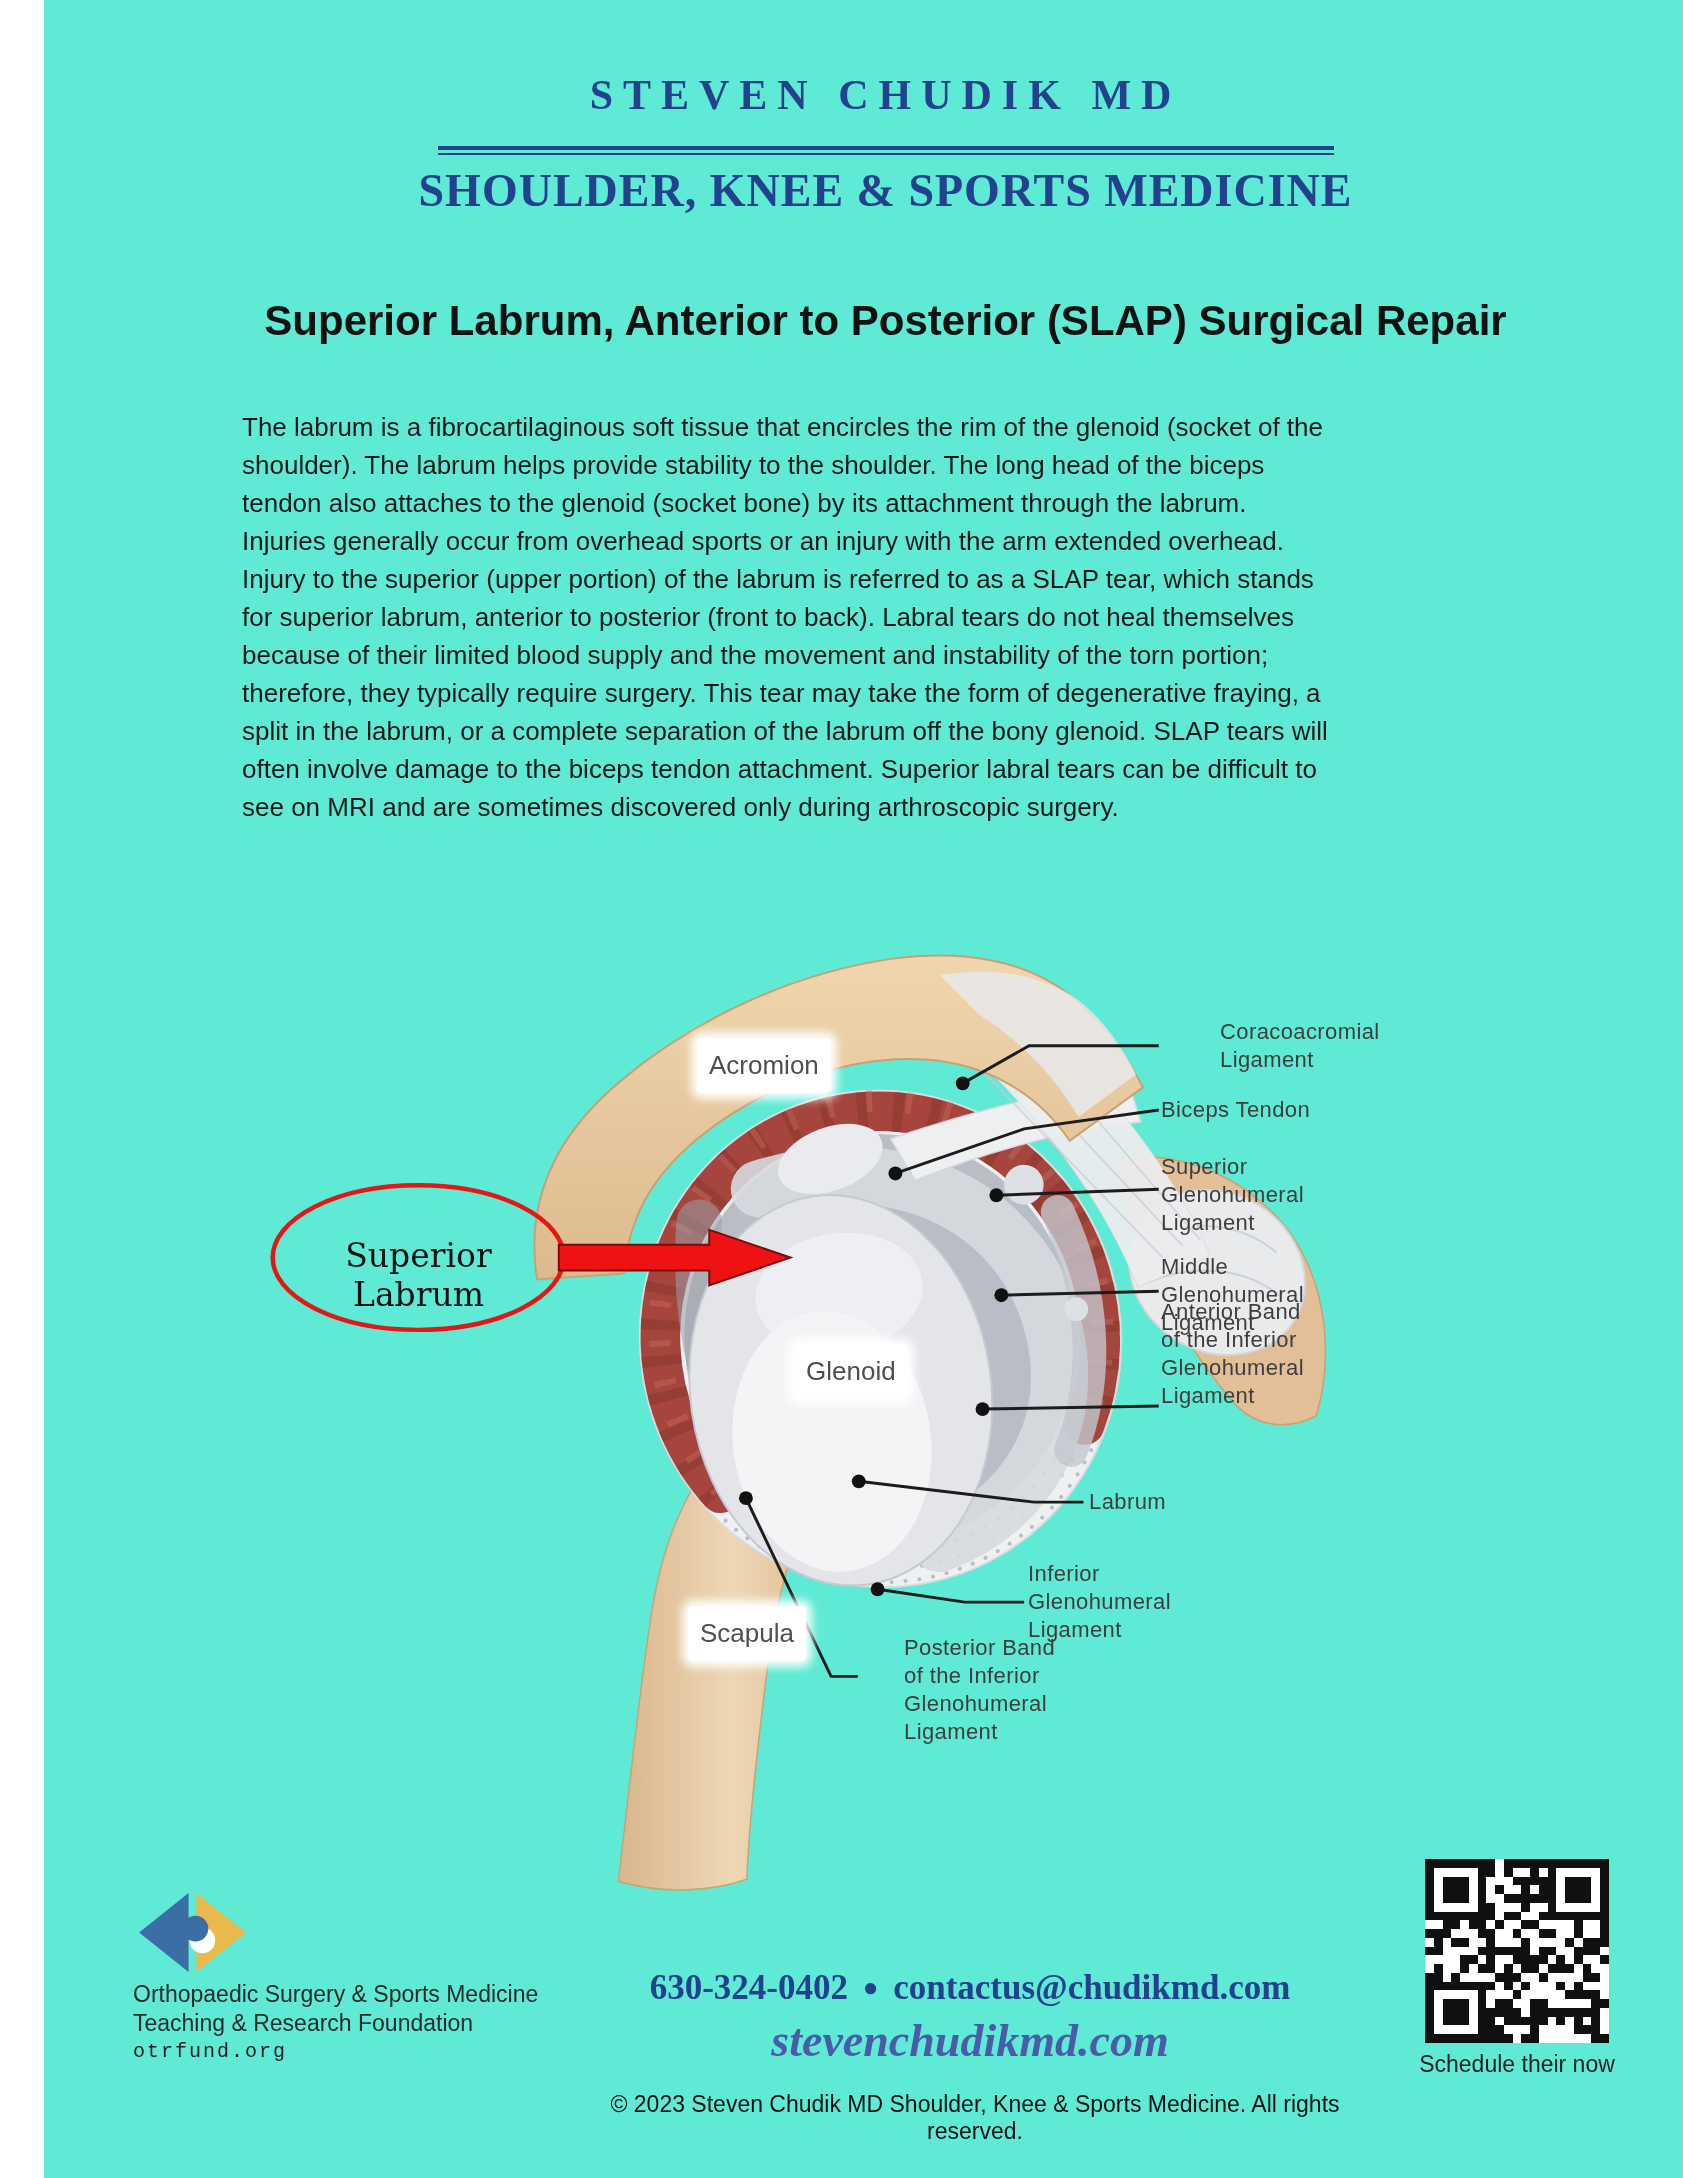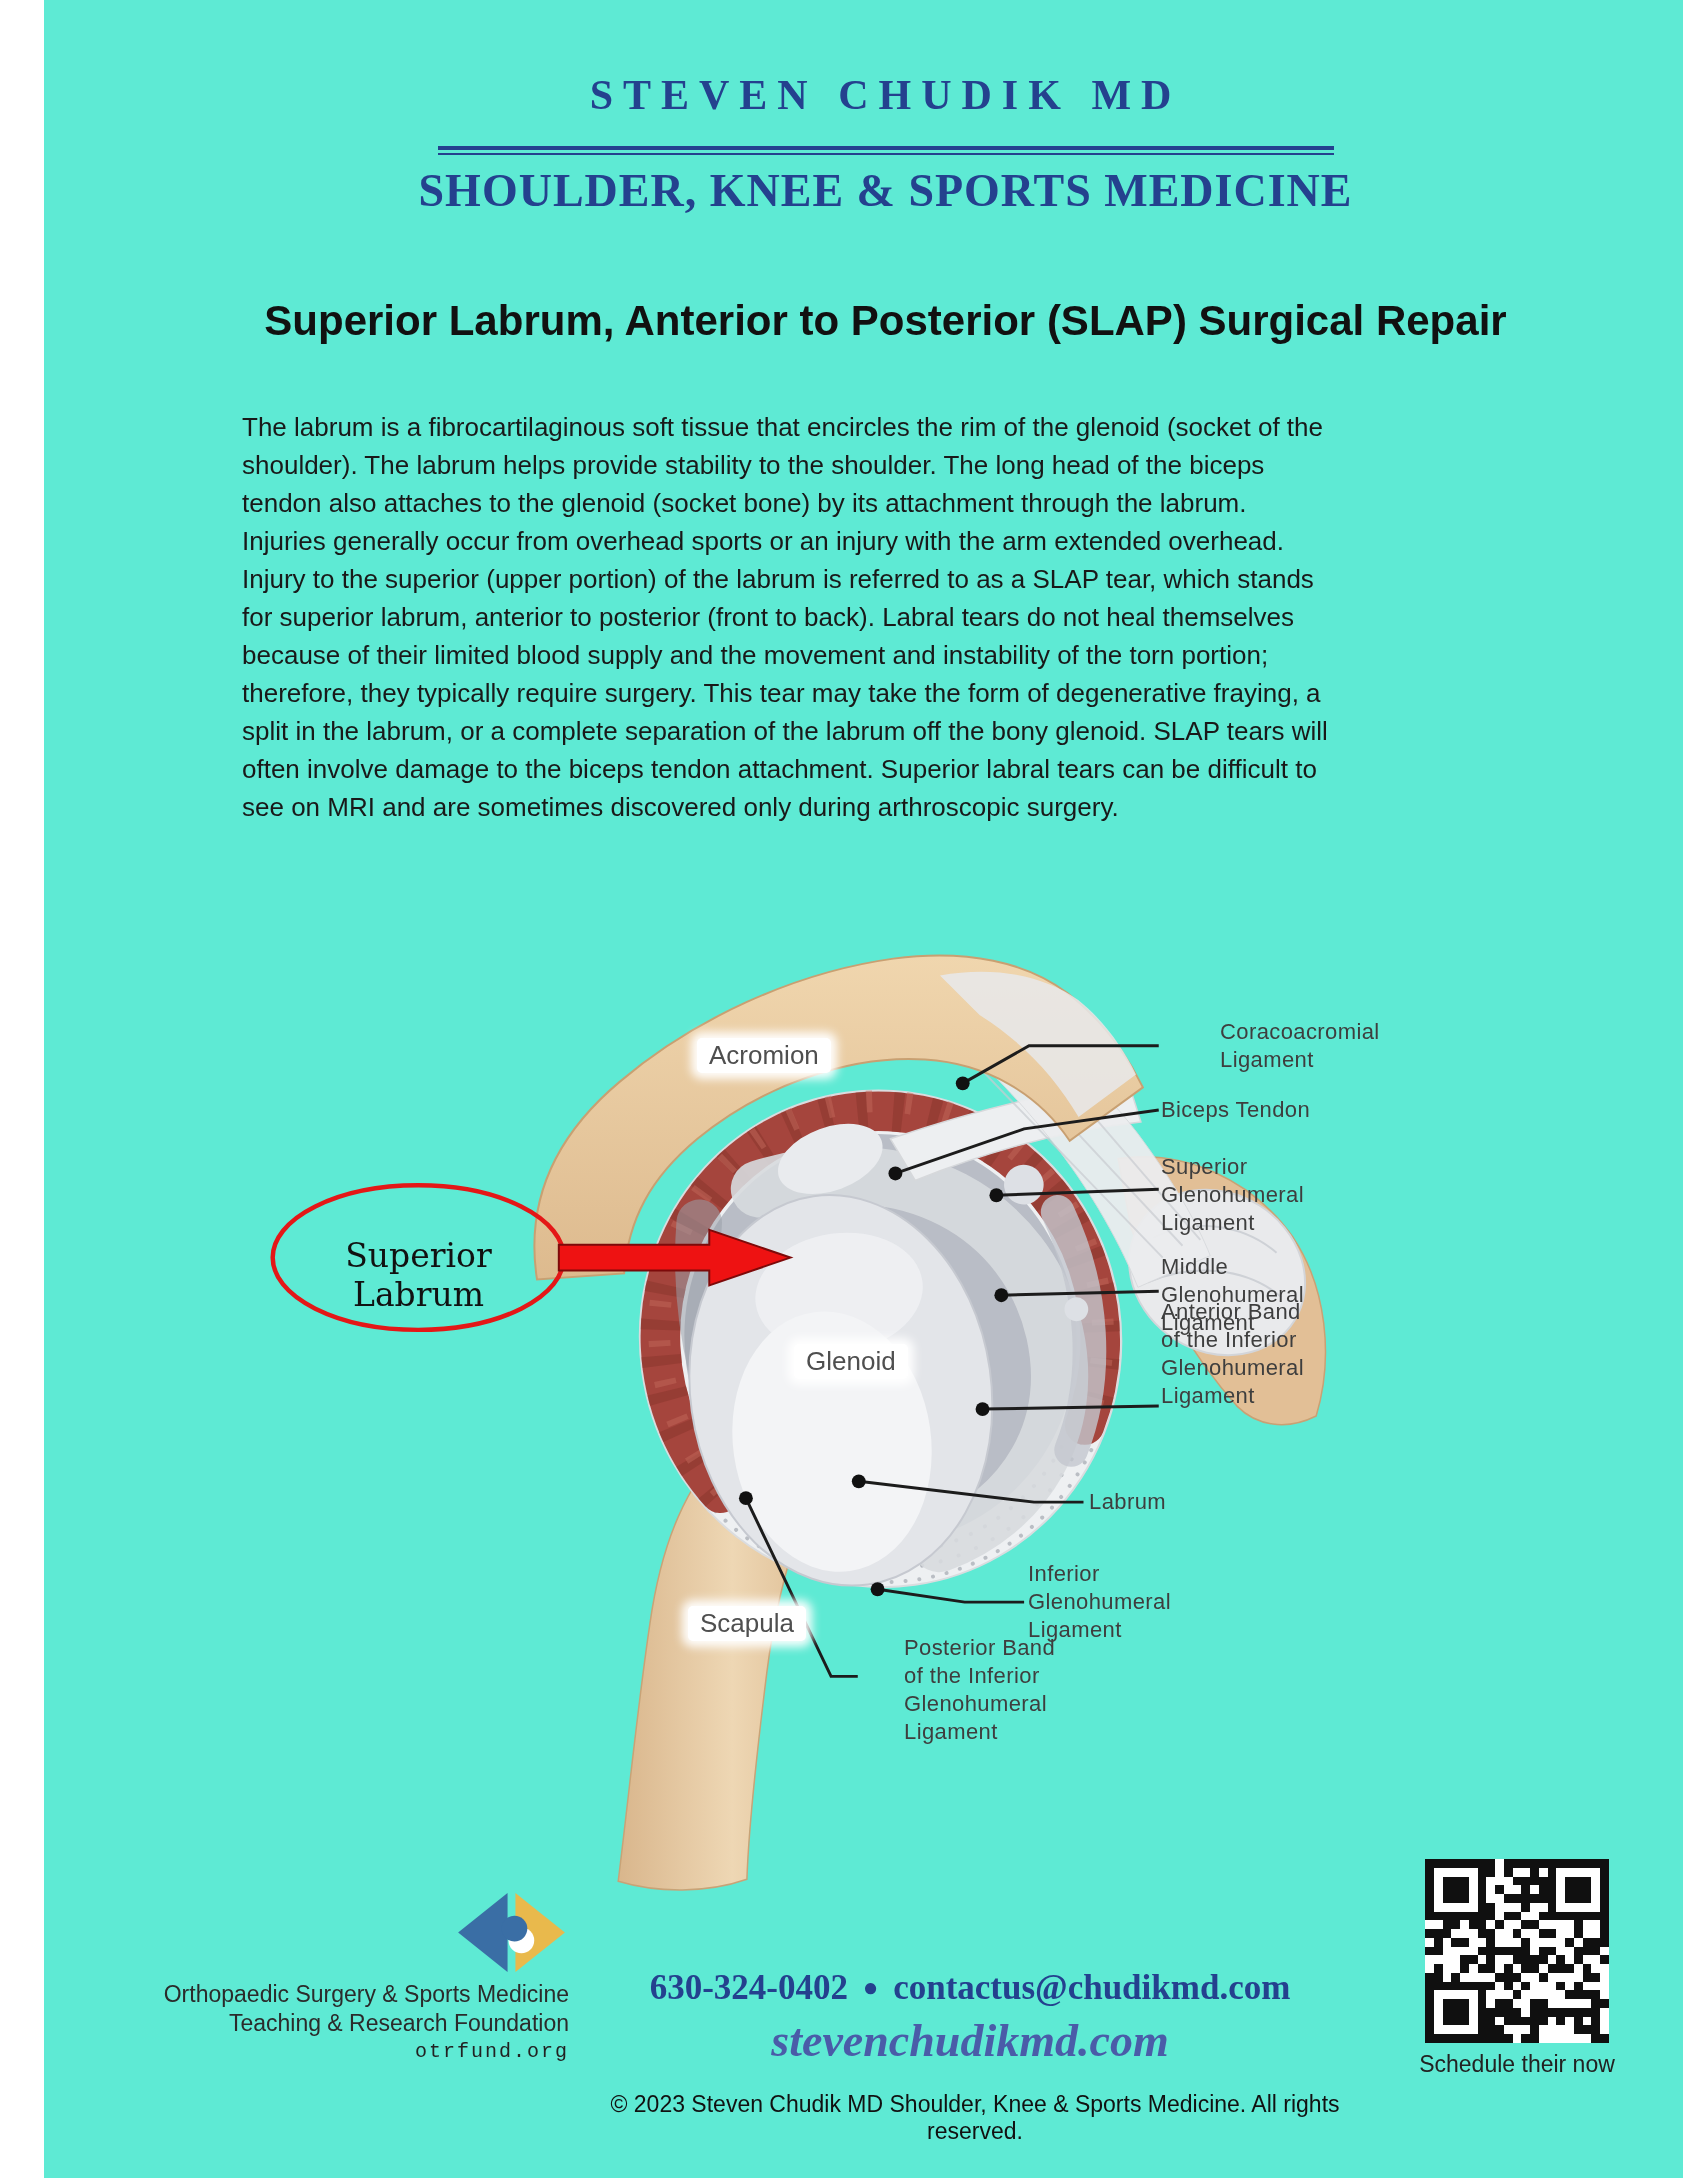--- a/index.html
+++ b/index.html
@@ -20,26 +20,26 @@
   .page-title{position:absolute;top:297px;left:0;width:100%;text-align:center;
     font-size:42px;font-weight:700;color:#111;}
   .body-text{position:absolute;top:408px;left:198px;width:1346px;
     font-size:26px;line-height:38px;white-space:pre-line;color:#191919;}
 
   
   .diagram-art{position:absolute;left:0;top:921px;}
   .lbl{position:absolute;font-size:22px;line-height:28px;color:#3e3e3e;
     letter-spacing:0.4px;white-space:pre-line;}
   .tag{position:absolute;background:#ffffff;color:#4f4f4f;font-size:26px;
-    padding:2px 12px;border-radius:5px;box-shadow:0 0 10px 6px rgba(255,255,255,0.95);}
+    padding:12px 12px;border-radius:5px;box-shadow:0 0 10px 6px rgba(255,255,255,0.95);}
   .callout-text{position:absolute;left:236px;top:1236px;width:277px;text-align:center;
     font-family:"DejaVu Serif",serif;font-size:33px;color:#111;}
 
   
-  .org-block{position:absolute;left:89px;top:1889px;width:436px;text-align:right;}
+  .org-block{position:absolute;left:89px;top:1889px;width:436px;text-align:left;}
   .org-line{font-size:23px;color:#2b2b2b;line-height:29px;}
   .org-url{font-family:"Liberation Mono",monospace;font-size:20px;
     letter-spacing:2px;color:#222;margin-top:2px;}
   .contact-block{position:absolute;left:525px;top:1968px;width:802px;text-align:center;}
   .contact-line1{font-family:"Liberation Serif",serif;font-weight:700;font-size:35px;
     color:#24418e;}
   .contact-line1 .sep{font-size:26px;vertical-align:3px;padding:0 6px;}
   .contact-web{font-family:"Liberation Serif",serif;font-weight:700;font-style:italic;
     font-size:46px;color:#4a5ca8;margin-top:6px;}
   .copyright{position:absolute;left:535px;top:2091px;width:792px;text-align:center;

